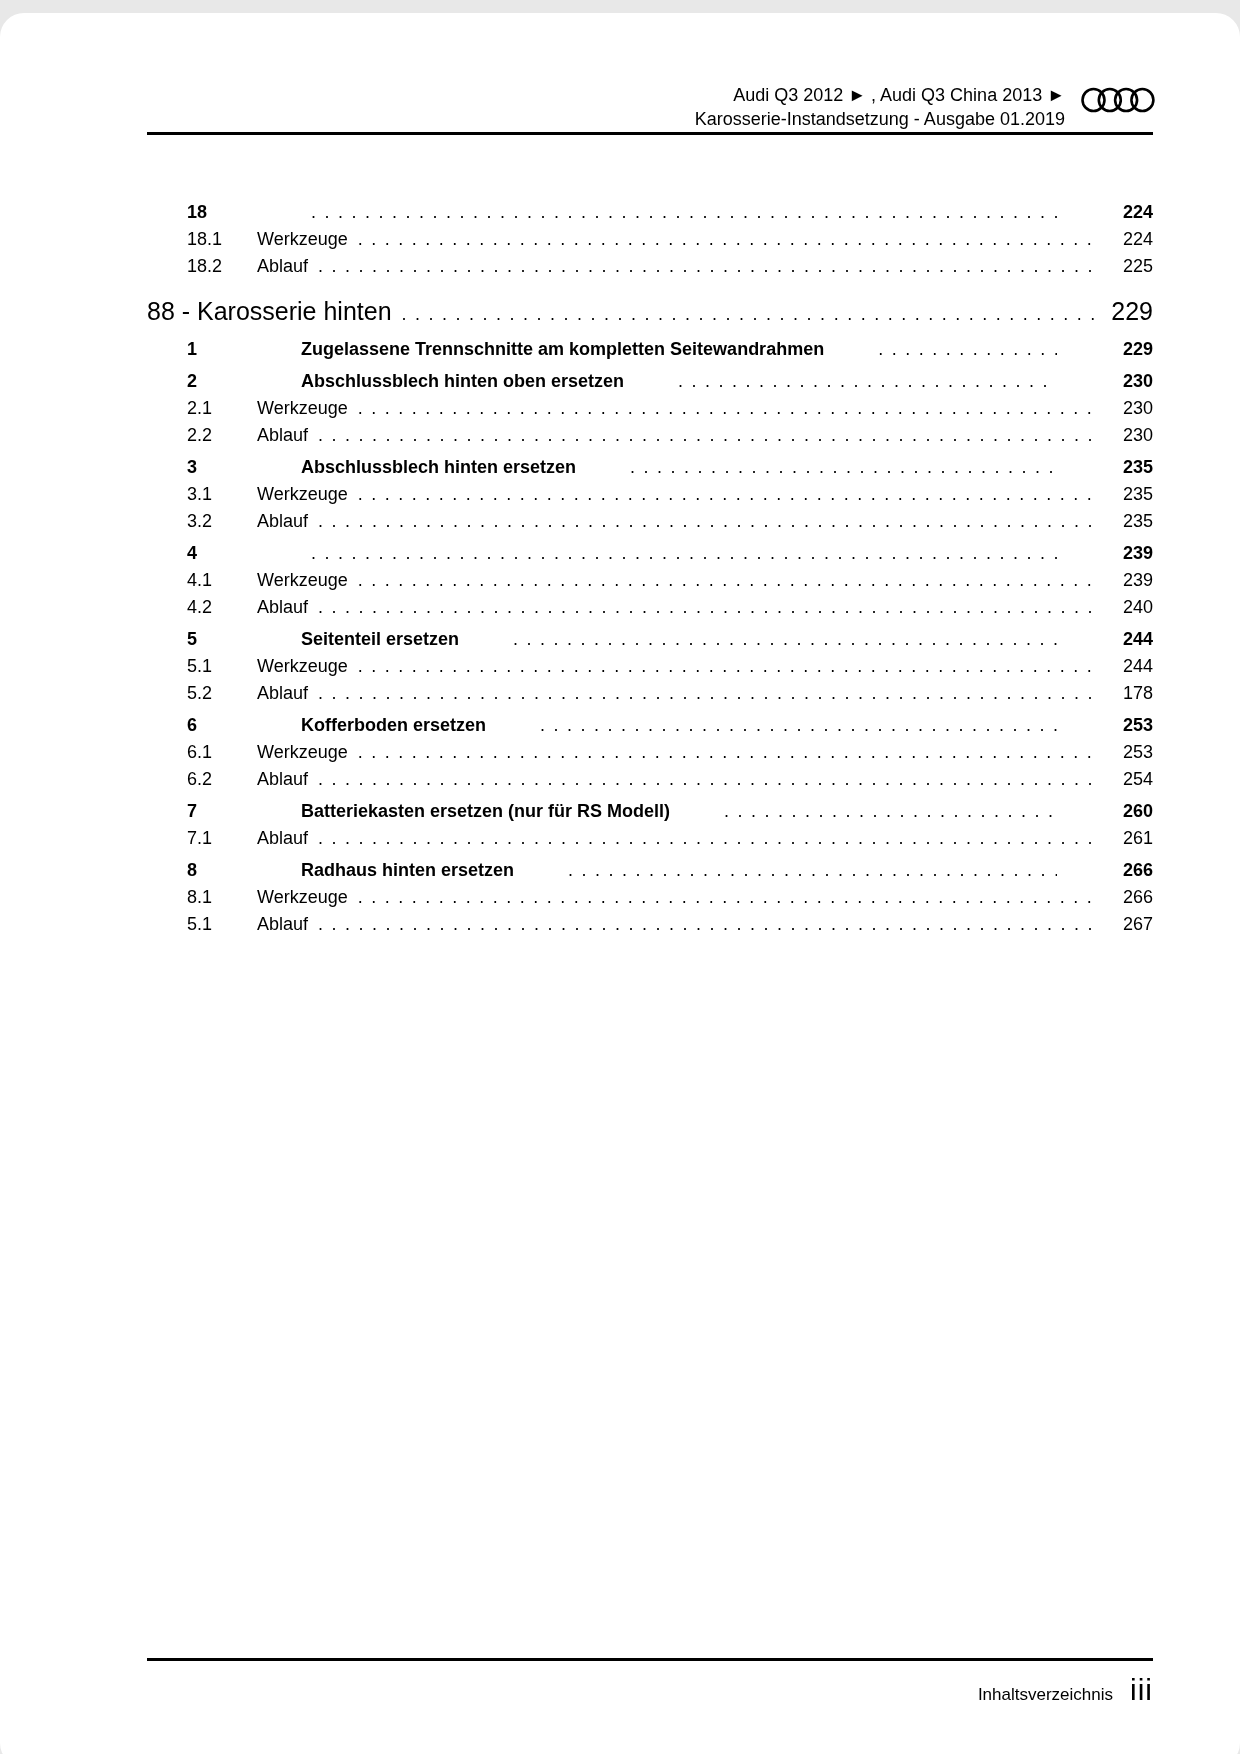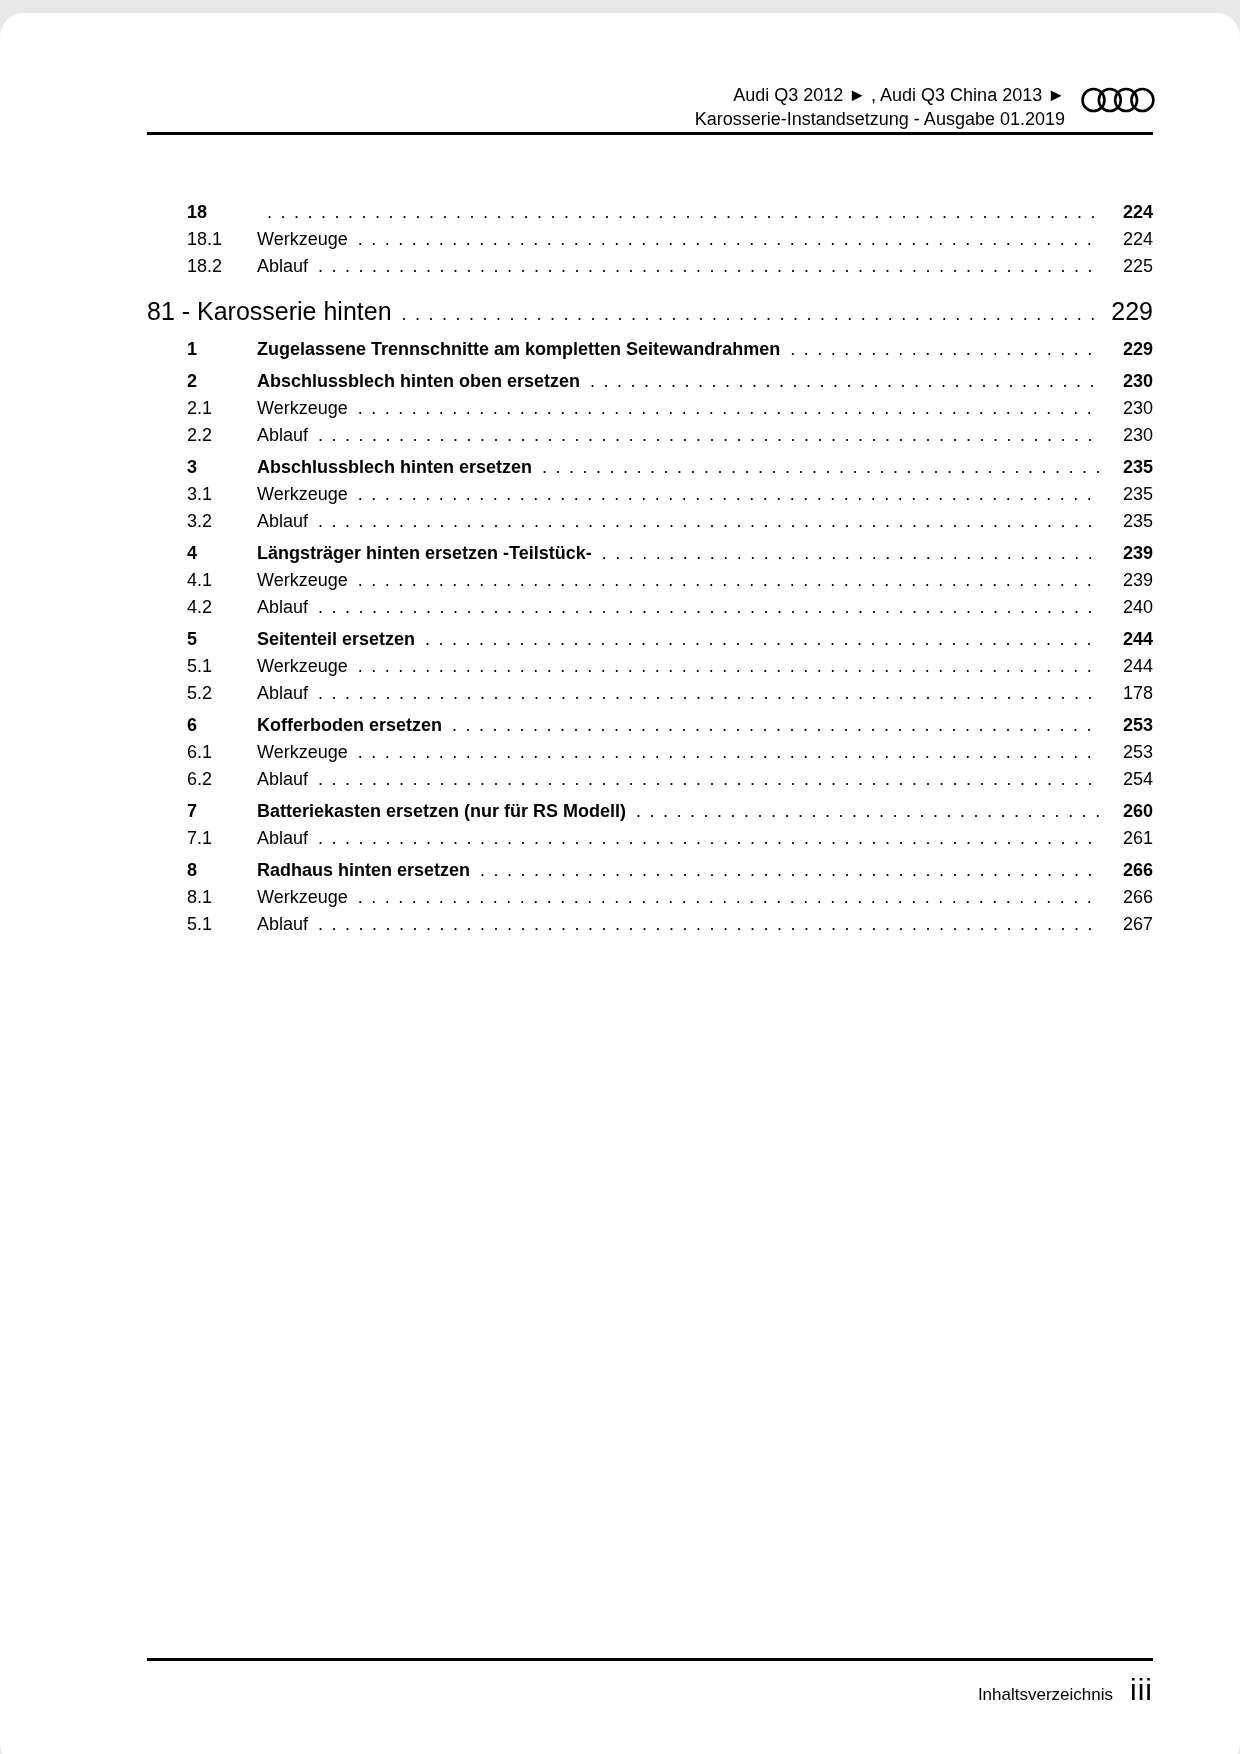--- a/index.html
+++ b/index.html
@@ -36,21 +36,21 @@
   }
   .row .title { flex:0 0 auto; }
   .row .dots {
     flex:1 1 auto; overflow:hidden;
     margin-left:10px; margin-right:6px;
     letter-spacing:8.5px; font-size:18px; font-weight:normal;
   }
   .row .page-num {
     flex:0 0 auto; min-width:46px; text-align:right;
   }
-  .row.section { margin-top:5px; }
+  .row.section { margin-top:5px;gap:44px; }
   .row.section .num,
   .row.section .title,
   .row.section .page-num { font-weight:bold; }
 
   .row.chapter {
     font-size:25px; line-height:34px;
     margin-top:14px; margin-bottom:2px;
   }
   .row.chapter .title { flex:0 0 auto; }
   .row.chapter .page-num { min-width:52px; }
@@ -100,21 +100,21 @@
         <span class="dots">..........................................................................................</span>
         <span class="page-num">224</span>
       </div>
       <div class="row sub">
         <span class="num">18.2</span>
         <span class="title">Ablauf</span>
         <span class="dots">..........................................................................................</span>
         <span class="page-num">225</span>
       </div>
       <div class="row chapter">
-        <span class="title">81 - Karosserie hinten</span>
+        <span class="title">88 - Karosserie hinten</span>
         <span class="dots">..........................................................................................</span>
         <span class="page-num">229</span>
       </div>
       <div class="row section">
         <span class="num">1</span>
         <span class="title">Zugelassene Trennschnitte am kompletten Seitewandrahmen</span>
         <span class="dots">..........................................................................................</span>
         <span class="page-num">229</span>
       </div>
       <div class="row section">
@@ -148,21 +148,20 @@
         <span class="page-num">235</span>
       </div>
       <div class="row sub">
         <span class="num">3.2</span>
         <span class="title">Ablauf</span>
         <span class="dots">..........................................................................................</span>
         <span class="page-num">235</span>
       </div>
       <div class="row section">
         <span class="num">4</span>
-        <span class="title">Längsträger hinten ersetzen -Teilstück-</span>
         <span class="dots">..........................................................................................</span>
         <span class="page-num">239</span>
       </div>
       <div class="row sub">
         <span class="num">4.1</span>
         <span class="title">Werkzeuge</span>
         <span class="dots">..........................................................................................</span>
         <span class="page-num">239</span>
       </div>
       <div class="row sub">

